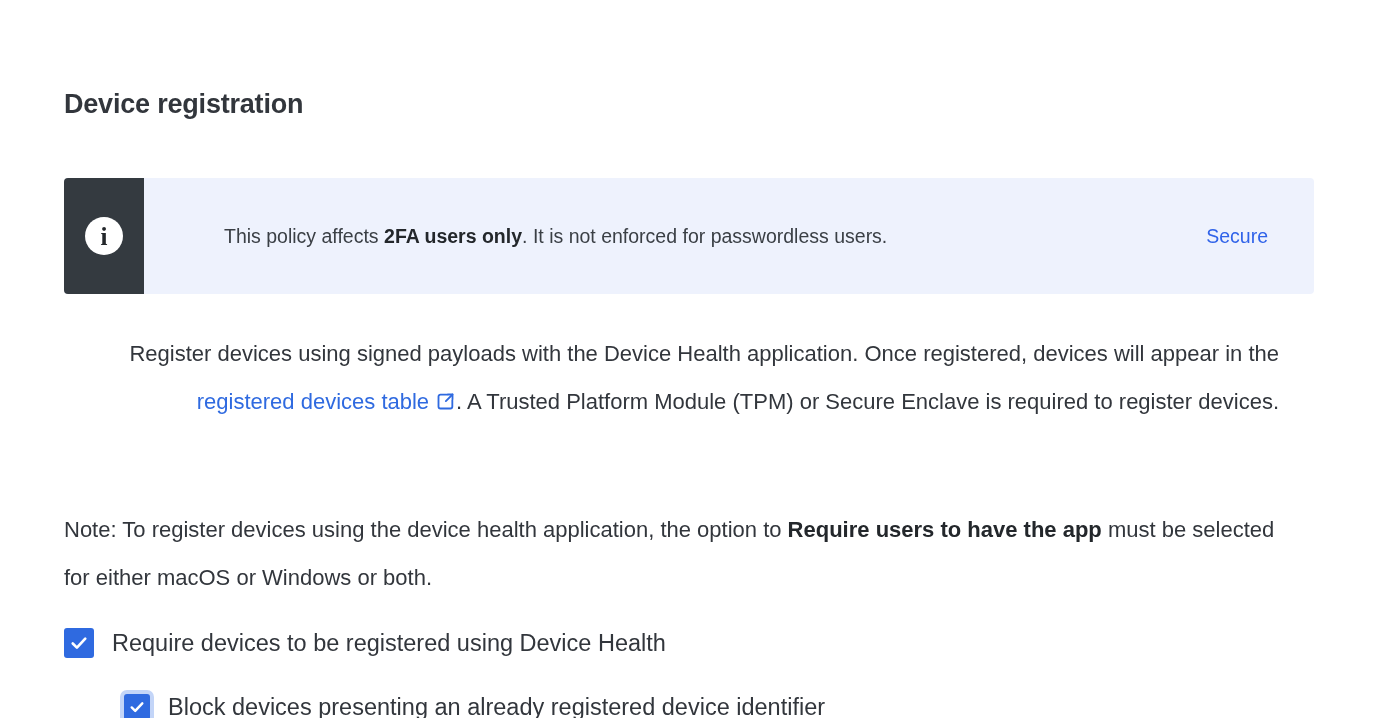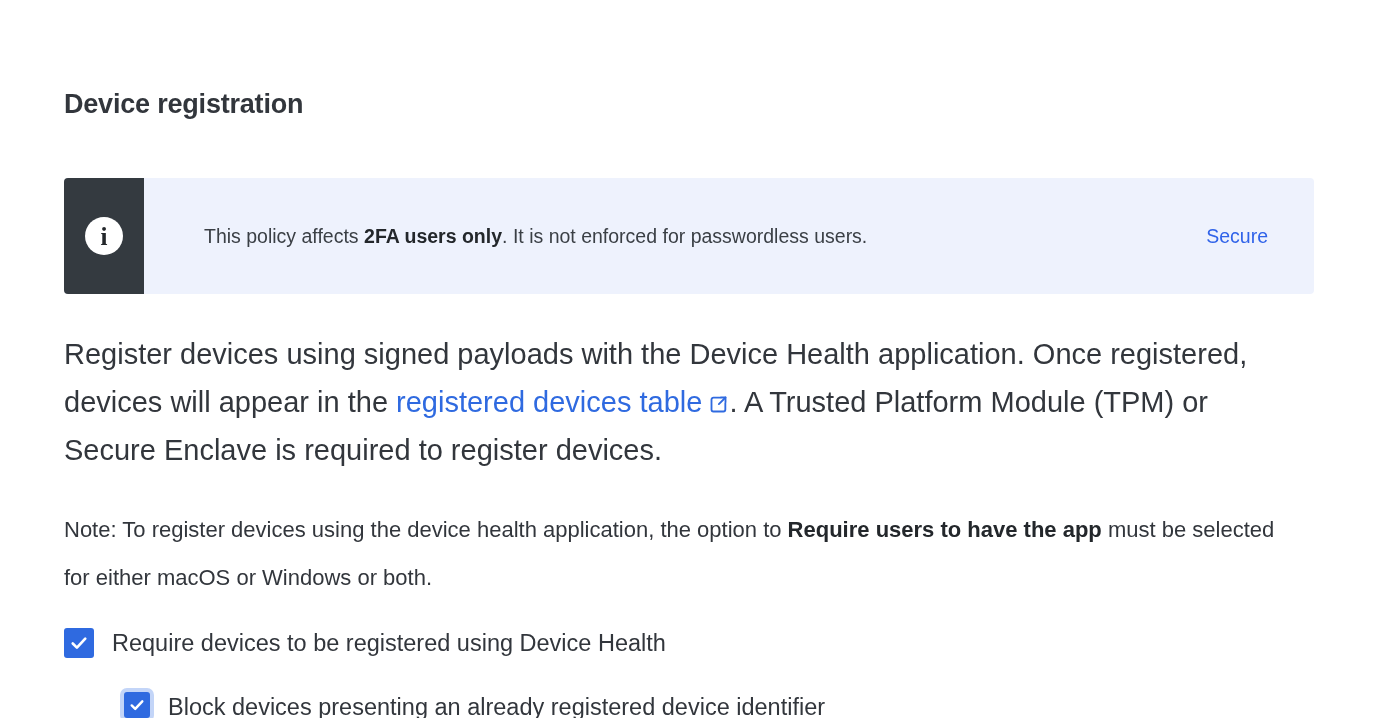--- a/index.html
+++ b/index.html
@@ -70,21 +70,21 @@
     font-size: 25px;
     line-height: 1;
     color: #23272b;
     font-style: normal;
   }
   .banner-body {
     flex: 1 1 auto;
     display: flex;
     align-items: center;
     justify-content: space-between;
-    padding: 0 46px 0 60px;
+    padding: 0 46px 0 80px;
   }
   .banner-text {
     font-size: 19.5px;
     line-height: 26px;
     color: #3a3f45;
     white-space: nowrap;
   }
   .banner-text b {
     font-weight: bold;
     color: #23272b;
@@ -97,23 +97,24 @@
     white-space: nowrap;
     text-decoration: none;
   }
 
   
   .para-main {
     position: absolute;
     left: 64px;
     top: 294px;
     width: 1215px;
-    font-size: 29px;
+    font-size: 22px;
     line-height: 48px;
     color: #32363c;
+    text-align: right;
   }
   .link {
     color: #2f6ae0;
     text-decoration: none;
     cursor: pointer;
     white-space: nowrap;
   }
   .ext-icon {
     display: inline-block;
     vertical-align: -3px;
@@ -133,21 +134,21 @@
   }
   .para-note b {
     font-weight: bold;
     color: #23272b;
   }
 
   
   .cb-row {
     position: absolute;
     display: flex;
-    align-items: flex-start;
+    align-items: center;
   }
   .cb-row-1 { left: 64px; top: 592px; }
   .cb-row-2 { left: 124px; top: 656px; }
 
   .checkbox {
     position: relative;
     flex: 0 0 auto;
     background: #2f6ae0;
     border-radius: 3px;
     cursor: pointer;

